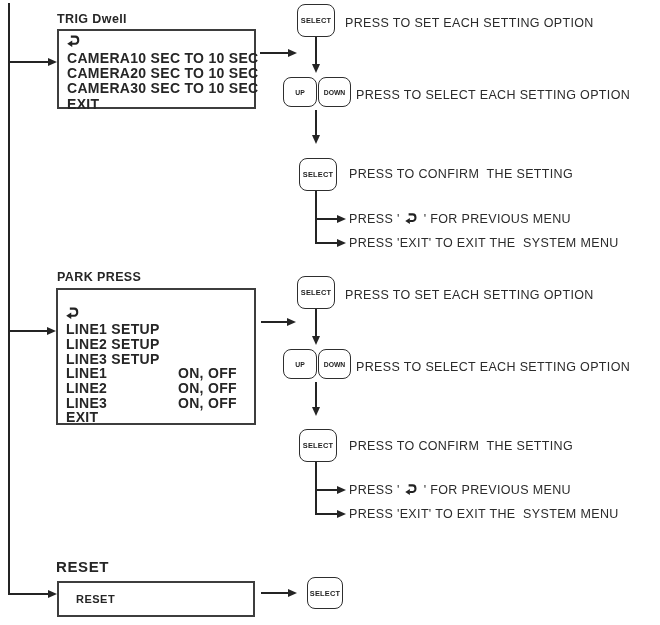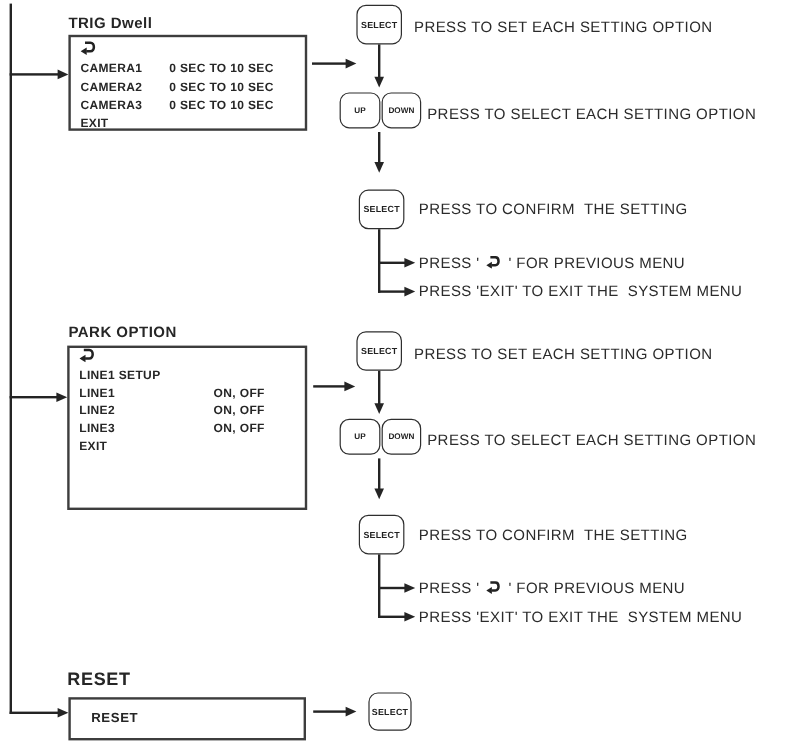--- a/index.html
+++ b/index.html
@@ -16,21 +16,21 @@
   .arr-d{position:absolute;width:0;height:0;
     border-left:4.5px solid transparent;border-right:4.5px solid transparent;
     border-top:9px solid #242424;}
   
   .sec-title{position:absolute;font-size:12.5px;font-weight:600;letter-spacing:.4px;white-space:pre;}
   .sec-title.big{font-size:15px;letter-spacing:.6px;}
   
   .menu-box{position:absolute;background:#fff;border:2px solid #3d3d3d;box-sizing:border-box;}
   .menu-box .inner{padding:3px 0 0 8px;}
   .back-row{height:16px;display:flex;align-items:center;}
-  .mrow{display:flex;align-items:center;font-size:10px;font-weight:bold;letter-spacing:.3px;white-space:pre;}
+  .mrow{display:flex;align-items:center;font-size:14px;font-weight:bold;letter-spacing:.3px;white-space:pre;}
   .trig .mrow{height:15.4px;}
   .park .mrow{height:14.7px;}
   .trig .ml{display:inline-block;width:74px;}
   .park .ml{display:inline-block;width:112px;}
   .reset-box .mrow{height:32px;padding-left:17px;font-size:11px;letter-spacing:.5px;}
   
   .btn{position:absolute;background:#fff;border:1.6px solid #2e2e2e;border-radius:8px;
     box-sizing:border-box;display:flex;align-items:center;justify-content:center;
     font-weight:bold;color:#222;}
   .btn.select{width:38px;height:33px;font-size:7.4px;letter-spacing:.2px;}
@@ -108,33 +108,35 @@
   <div class="instr" style="left:349px;top:212px">
     <span>PRESS '</span><span class="mini-back"><svg width="14" height="12" viewBox="0 0 18 16">
           <path d="M4.5 3.2 H10 C14.8 3.2 14.8 12 10 12 H5.8" fill="none" stroke="#222" stroke-width="2.8"></path>
           <polygon points="0,12 6.2,8.1 6.2,15.9" fill="#222"></polygon>
         </svg></span><span>' FOR PREVIOUS MENU</span>
   </div>
   <div class="hline" style="left:315px;top:242px;width:23px"></div>
   <div class="arr-r" style="left:337px;top:238.5px"></div>
   <div class="instr" style="left:349px;top:236px">PRESS 'EXIT' TO EXIT THE  SYSTEM MENU</div>
 
-  <div class="sec-title" style="left:57px;top:270px">PARK OPTION</div>
+  <div class="sec-title" style="left:57px;top:270px">PARK PRESS</div>
 
   <div class="menu-box park" style="left:56px;top:288px;width:200px;height:137px">
-    <div class="inner" style="padding-top:0">
+    <div class="inner" style="padding-top:16px">
       <div class="back-row">
         <span>
           <svg width="15" height="13" viewBox="0 0 18 16">
             <path d="M4.5 3.2 H10 C14.8 3.2 14.8 12 10 12 H5.8" fill="none" stroke="#222" stroke-width="2.6"></path>
             <polygon points="0,12 6.2,8.1 6.2,15.9" fill="#222"></polygon>
           </svg>
         </span>
       </div>
       <div class="mrow"><span class="ml">LINE1 SETUP</span><span class="mv"></span></div>
+      <div class="mrow"><span class="ml">LINE2 SETUP</span><span class="mv"></span></div>
+      <div class="mrow"><span class="ml">LINE3 SETUP</span><span class="mv"></span></div>
       <div class="mrow"><span class="ml">LINE1</span><span class="mv">ON, OFF</span></div>
       <div class="mrow"><span class="ml">LINE2</span><span class="mv">ON, OFF</span></div>
       <div class="mrow"><span class="ml">LINE3</span><span class="mv">ON, OFF</span></div>
       <div class="mrow"><span class="ml">EXIT</span><span class="mv"></span></div>
     </div>
   </div>
 
   <div class="hline" style="left:261px;top:321px;width:27px"></div>
   <div class="arr-r" style="left:287px;top:317.5px"></div>
 

